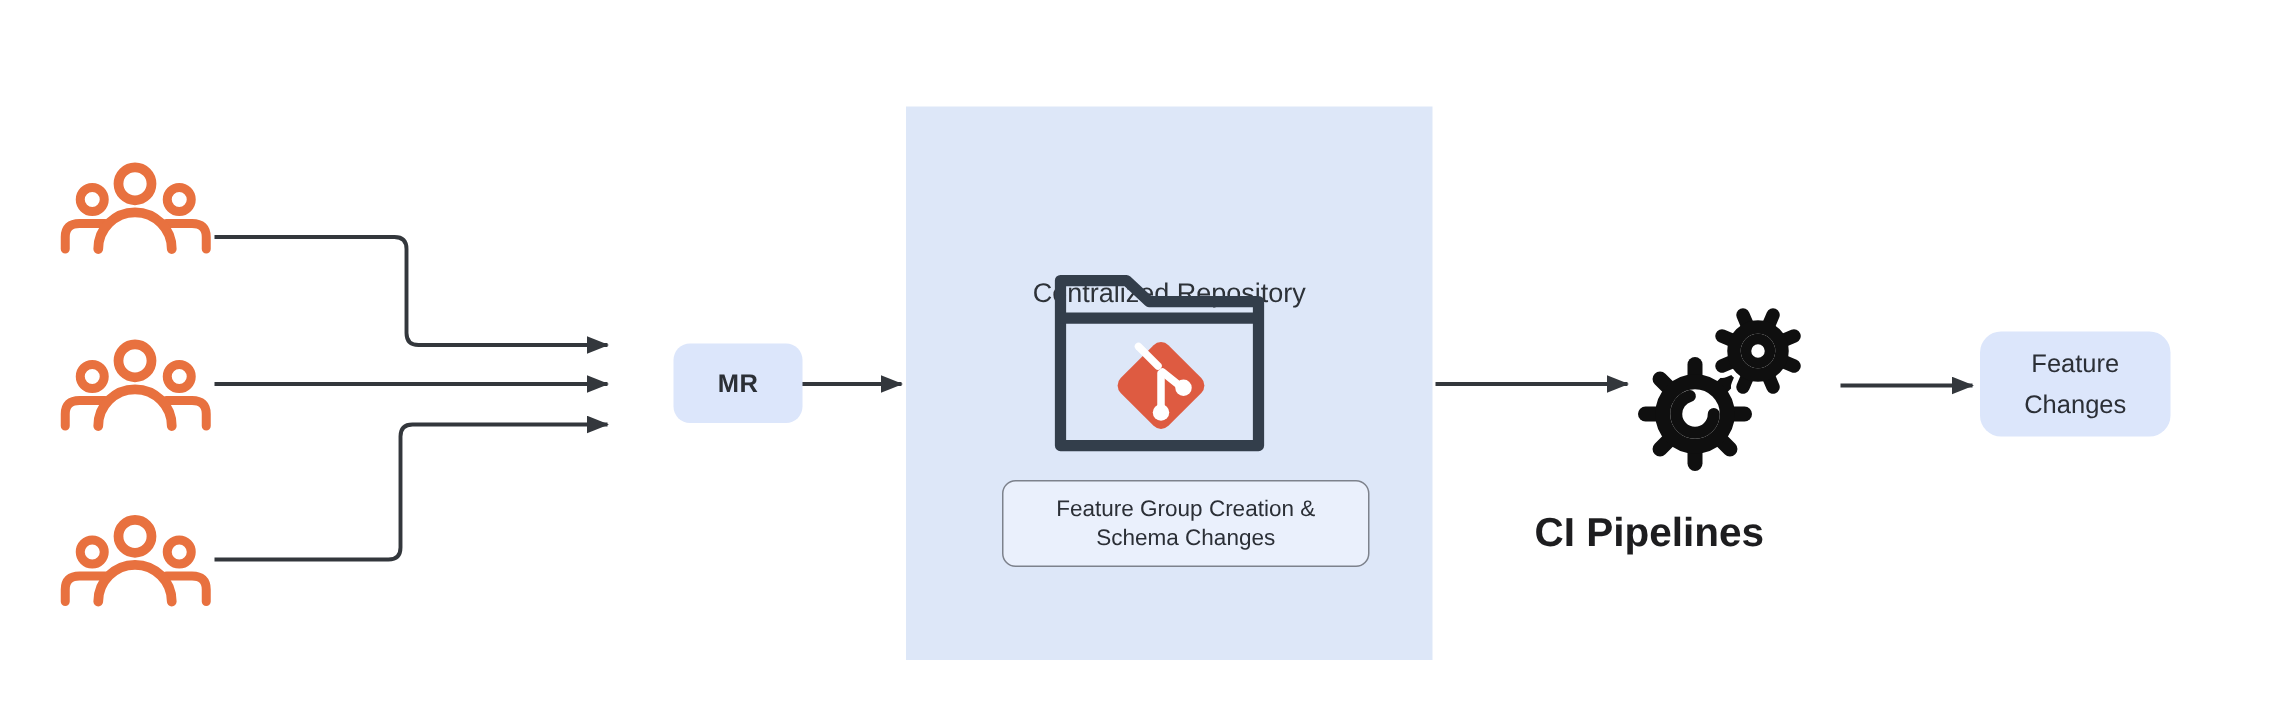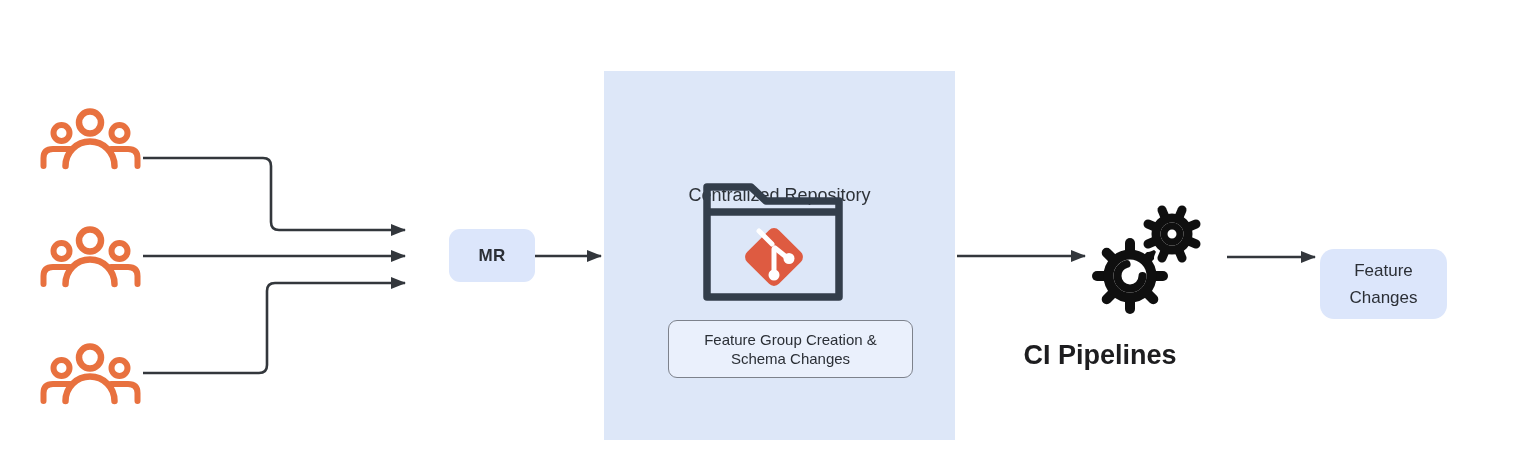--- a/index.html
+++ b/index.html
@@ -24,21 +24,21 @@
   
   .node{
     position:absolute;
     background:var(--node-fill);
     border-radius:11px;
     display:flex;align-items:center;justify-content:center;
     text-align:center;
     color:var(--ink);
   }
   .mr-box{left:449px;top:229px;width:86px;height:53px;font-size:17px;font-weight:bold;letter-spacing:.3px;}
-  .fg-box{left:1320px;top:221px;width:127px;height:70px;border-radius:14px;font-size:17px;line-height:27px;flex-direction:column;margin-top:28px;}
+  .fg-box{left:1320px;top:221px;width:127px;height:70px;border-radius:14px;font-size:17px;line-height:27px;flex-direction:column;}
 
   
   .repo{
     position:absolute;left:604px;top:71px;width:351px;height:369px;
     background:var(--container-fill);
   }
   .repo-title{
     position:absolute;left:0;top:114px;width:100%;
     text-align:center;font-size:18px;color:var(--title-ink);
   }
@@ -55,22 +55,22 @@
     box-sizing:border-box;
     display:flex;flex-direction:column;align-items:center;justify-content:center;
     font-size:15px;line-height:19.5px;color:var(--ink);text-align:center;
   }
 
   
   .gears-svg{position:absolute;left:1084px;top:194px;}
   .gears-svg .g-black{stroke:var(--gear);fill:none;}
   .gears-svg .g-halo{stroke:#ffffff;fill:none;}
   .ci-label{
-    position:absolute;left:1000px;top:340px;width:200px;
-    text-align:center;font-size:27px;font-weight:bold;color:#1d1d1f;
+    position:absolute;left:1023px;top:340px;width:200px;
+    font-size:27px;font-weight:bold;color:#1d1d1f;
   }
 </style>
 </head>
 <body>
 
 <div class="canvas">
 
   <svg class="arrows" width="1526" height="472" viewBox="0 0 1526 472">
     <defs>
       <marker id="ah" markerUnits="userSpaceOnUse" markerWidth="15" markerHeight="12" viewBox="0 0 15 12" refX="14" refY="6" orient="auto">

